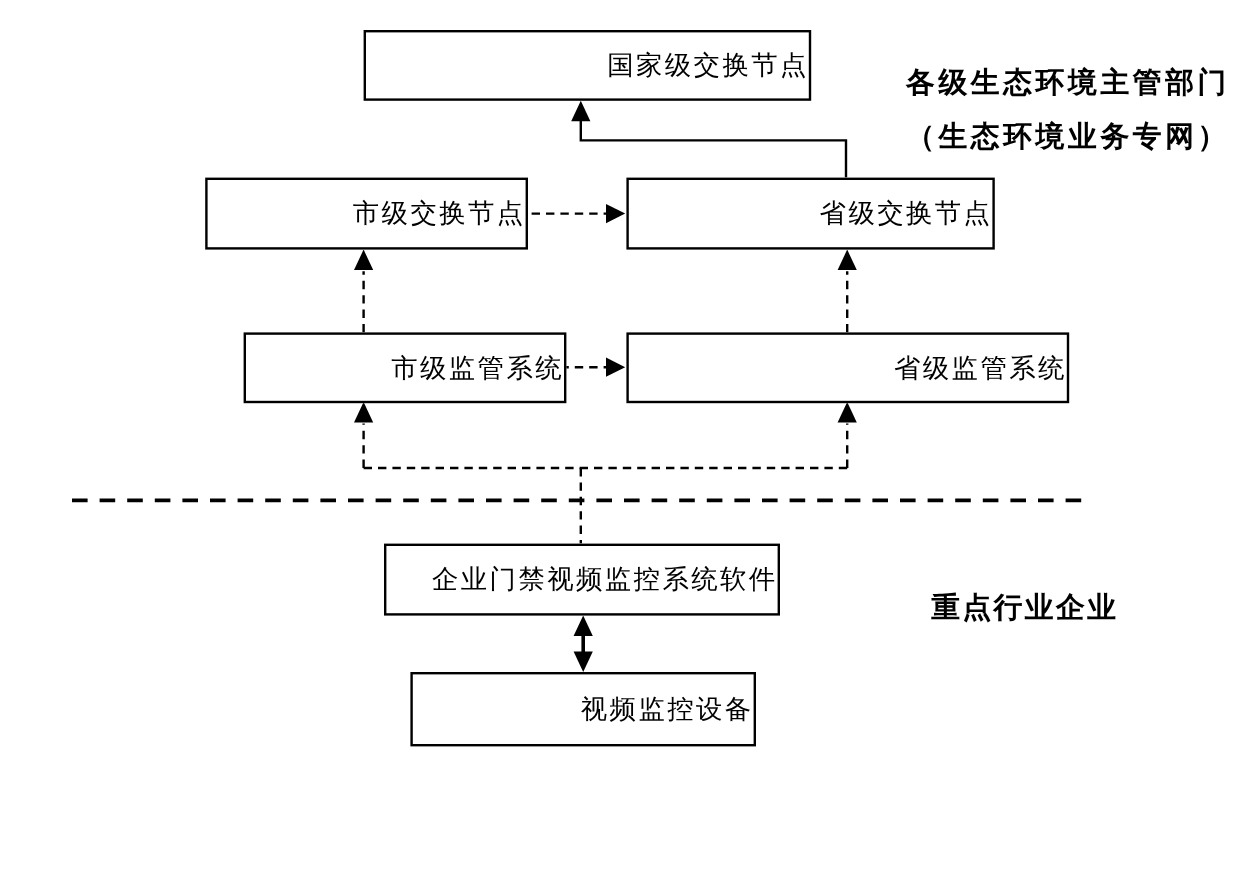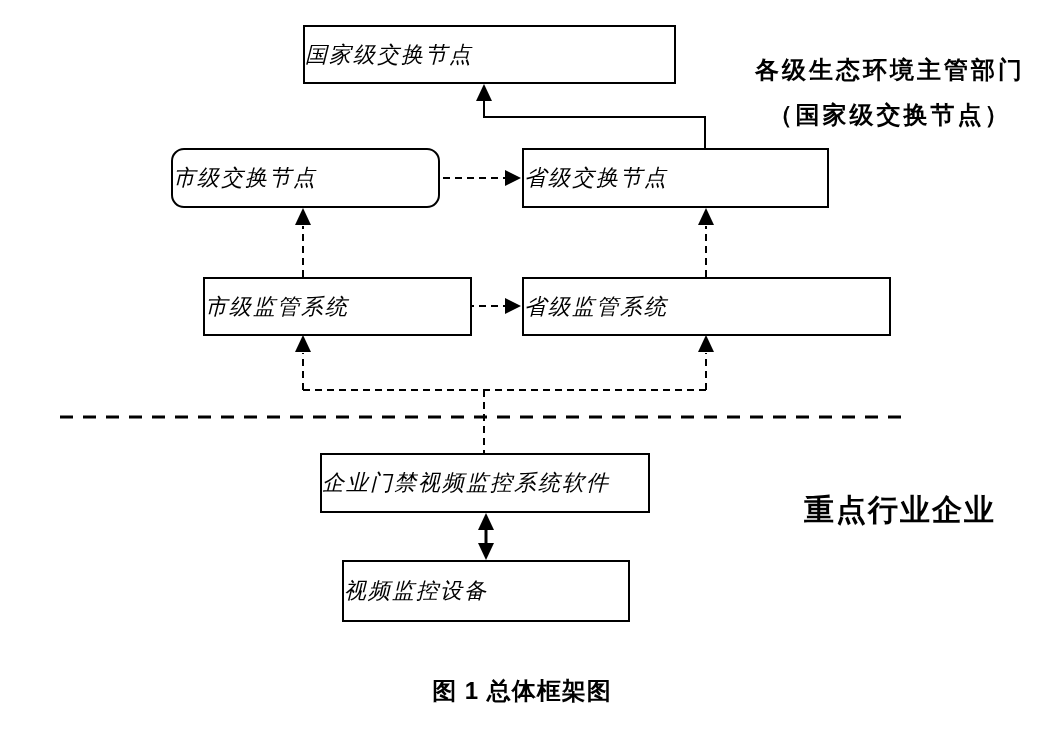--- a/index.html
+++ b/index.html
@@ -13,47 +13,46 @@
     overflow: hidden;
   }
   .layer { position: absolute; left: 0; top: 0; width: 1041px; height: 729px; }
   .box {
     position: absolute;
     box-sizing: border-box;
     border: 2px solid #000000;
     background: #ffffff;
     display: flex;
     align-items: center;
-    justify-content: flex-start;
+    justify-content: flex-end;
     font-size: 22px;
     letter-spacing: 2px;
     white-space: nowrap;
-    font-style: italic;
   }
   .b-national            { left: 303px; top: 25px;  width: 373px; height: 59px; }
-  .b-city-exchange       { left: 171px; top: 148px; width: 269px; height: 60px; border-radius: 13px; }
+  .b-city-exchange       { left: 171px; top: 148px; width: 269px; height: 60px; }
   .b-prov-exchange       { left: 522px; top: 148px; width: 307px; height: 60px; }
   .b-city-supervision    { left: 171px; top: 277px; width: 269px; height: 59px; margin-left: 32px; }
   .b-prov-supervision    { left: 522px; top: 277px; width: 369px; height: 59px; }
   .b-enterprise-software { left: 320px; top: 453px; width: 330px; height: 60px; }
   .b-video-equipment     { left: 342px; top: 560px; width: 288px; height: 62px; }
   .side-label {
     position: absolute;
     font-size: 24px;
     letter-spacing: 2px;
     white-space: nowrap;
     font-weight: bold;
   }
   .gov-label {
     left: 740px; top: 48px; width: 300px;
     text-align: center;
     line-height: 45px;
     letter-spacing: 3px;
   }
-  .ent-label { left: 804px; top: 490px; font-size: 30px; }
+  .ent-label { left: 776px; top: 490px; font-size: 24px; }
   .caption {
     position: absolute;
     left: 372px; top: 675px; width: 300px;
     text-align: center;
     font-family: "Liberation Sans", sans-serif;
     font-weight: bold;
     font-size: 24px;
     letter-spacing: 1px;
     white-space: nowrap;
   }
@@ -131,20 +130,19 @@
   <div class="box b-prov-supervision">
     <span>省级监管系统</span>
   </div>
 
   <div class="box b-video-equipment">
     <span>视频监控设备</span>
   </div>
 
   <div class="side-label gov-label">
     <div>各级生态环境主管部门</div>
-    <div>（国家级交换节点）</div>
+    <div>（生态环境业务专网）</div>
   </div>
 
   <div class="side-label ent-label">重点行业企业</div>
 
-  <div class="caption">图 1 总体框架图</div>
 
 </div>
 
 </body></html>

